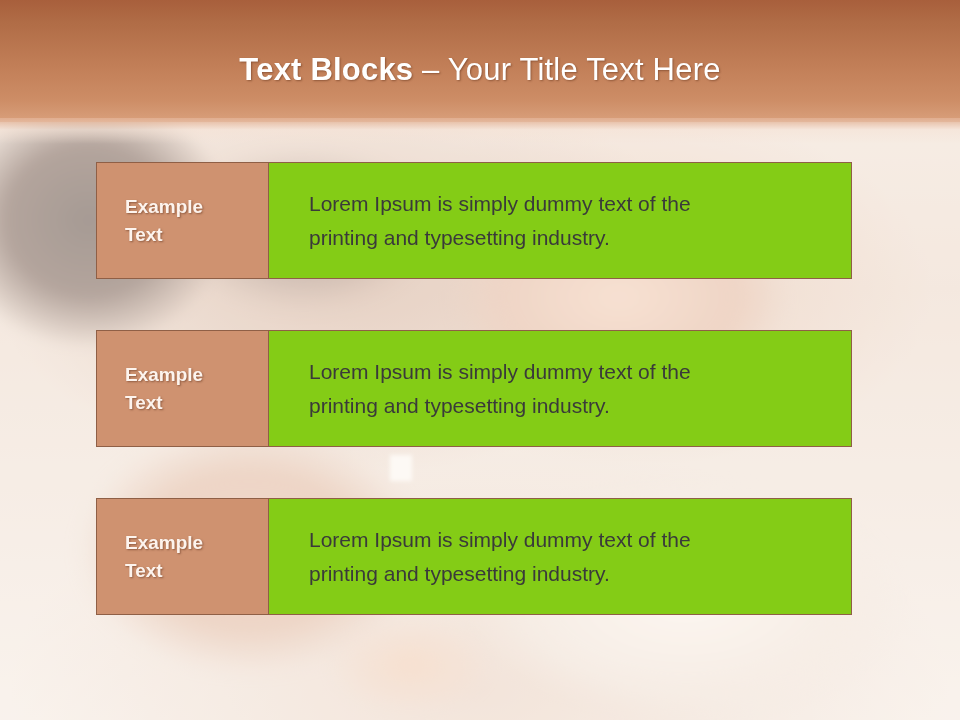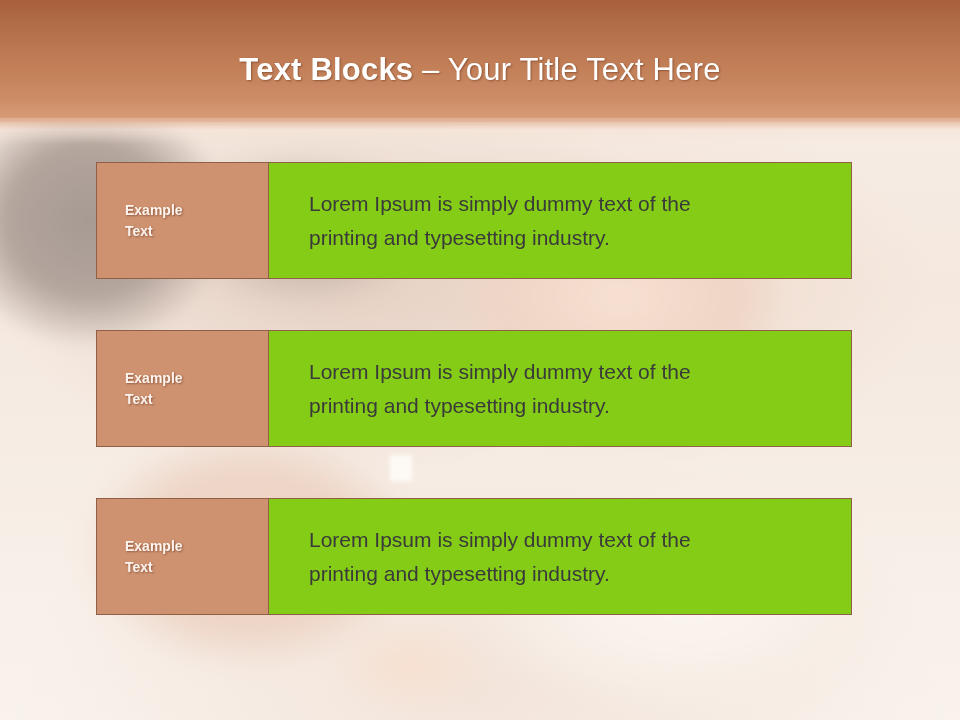--- a/index.html
+++ b/index.html
@@ -140,21 +140,21 @@
     width: 172px;
     flex: 0 0 172px;
     background: #cf9270;
     border-right: 1px solid #8f5f46;
     display: flex;
     flex-direction: column;
     justify-content: center;
     padding-left: 28px;
   }
   .label-cell .lbl {
-    font-size: 14px;
+    font-size: 19px;
     font-weight: bold;
     color: #fdf4ee;
     line-height: 1.45;
     text-shadow: 1px 1px 2px rgba(90,45,25,0.55);
   }
   .body-cell {
     flex: 1 1 auto;
     background: #84cc16;
     display: flex;
     flex-direction: column;

